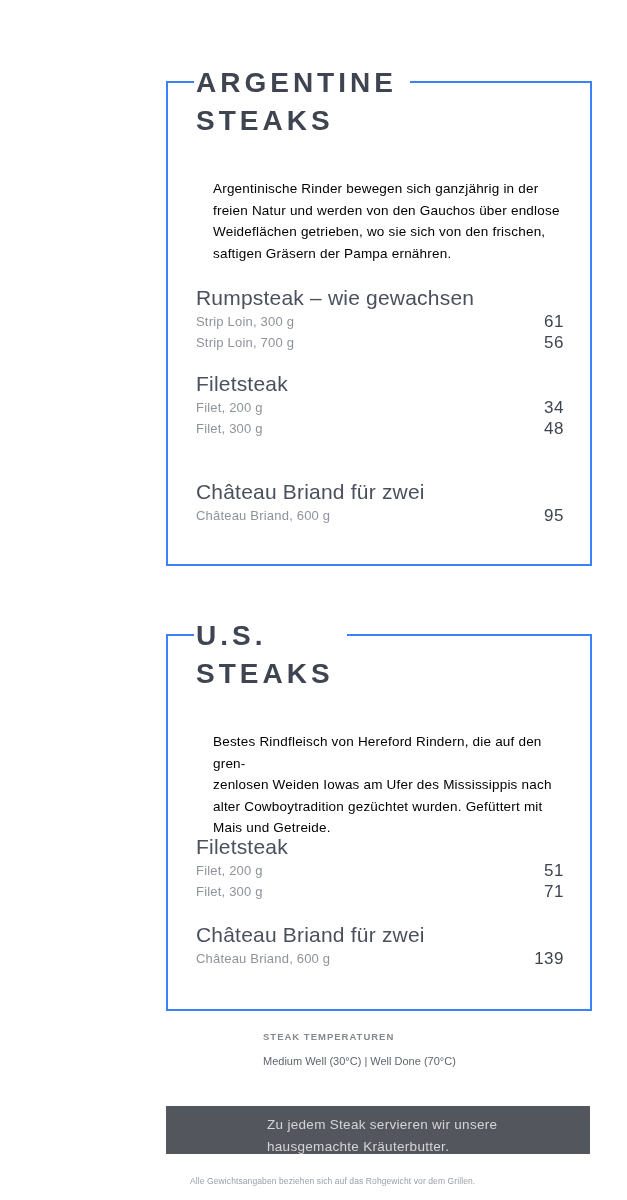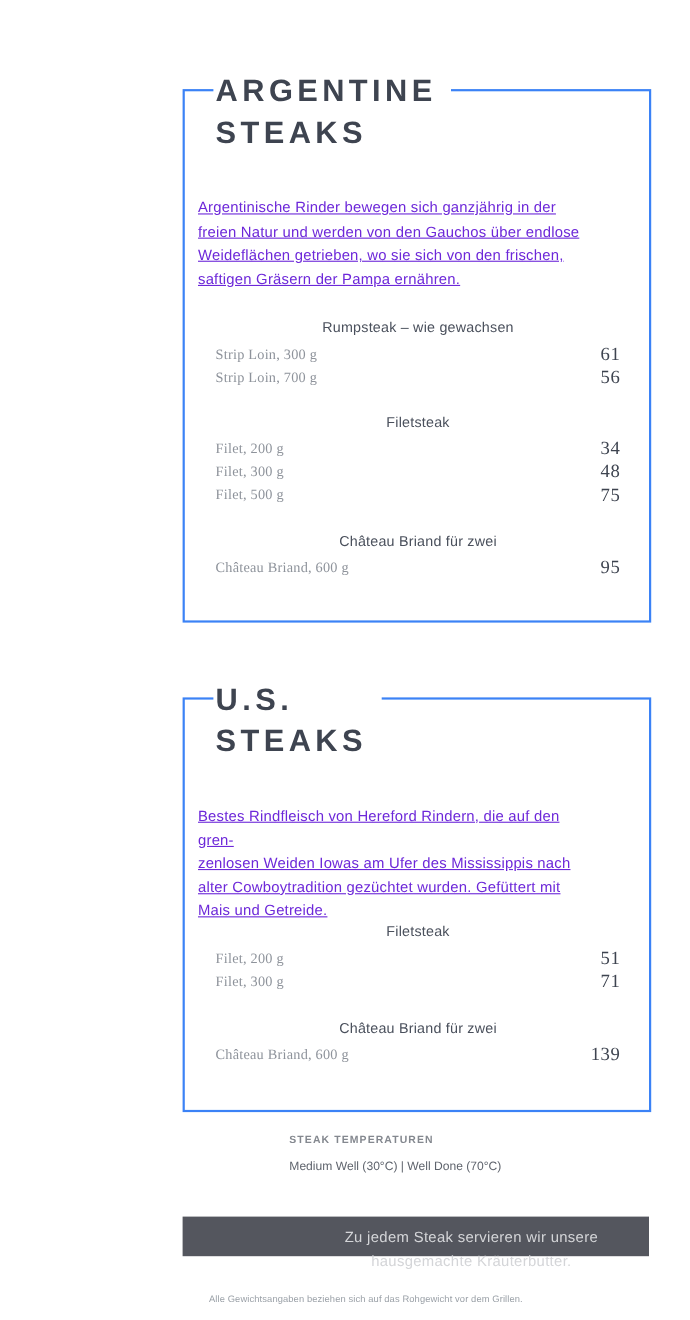--- a/index.html
+++ b/index.html
@@ -12,45 +12,43 @@
   }
   #box-argentine { left:166px; top:81px; width:422px; height:481px; }
   #box-us        { left:166px; top:634px; width:422px; height:373px; }
   .box-title {
     position:absolute; left:26px; top:-19px; display:inline-block;
     background:#ffffff; padding:0 13px 0 2px;
     font-size:28px; font-weight:700; letter-spacing:4px; line-height:38px;
     color:#3e4450; white-space:pre-line;
   }
   .box-desc {
-    position:absolute; left:12px; top:95px; width:362px;
+    position:absolute; left:45px; top:95px; width:362px;
     font-size:13.5px; line-height:21.5px; letter-spacing:0.2px;
-    color:#6d28d9; white-space:pre-line;text-decoration:underline;
+    color:#000000; white-space:pre-line;
   }
   .menu-group { position:absolute; left:28px; width:368px; }
   #a-g0 { top:204px; } #a-g1 { top:290px; } #a-g2 { top:398px; }
   #u-g0 { top:200px; } #u-g1 { top:288px; }
   .group-name {
-    font-size:13px; line-height:22px; margin:0 0 2px 0;
-    color:#4a505c; letter-spacing:0.2px; font-weight:400;text-align:center;
+    font-size:21px; line-height:22px; margin:0 0 2px 0;
+    color:#4a505c; letter-spacing:0.2px; font-weight:400;
   }
   .item-row {
     display:flex; justify-content:space-between; align-items:flex-start;
     line-height:21px;
-    font-family:Liberation Serif, serif;
   }
   .item-label { font-size:13px; color:#8e939b; letter-spacing:0.2px; }
   .item-price { font-size:17px; color:#3e4450; letter-spacing:0.5px; }
   .temps { position:absolute; left:263px; top:1031px; }
   .temps-label { font-size:9.5px; letter-spacing:1px; color:#84888f; margin:0 0 9px 0;font-weight:bold; }
   .temp-line { font-size:11px; color:#5f646d; line-height:20px; }
   .banner {
-    position:absolute; left:166px; top:1106px; width:424px; height:36px;
+    position:absolute; left:166px; top:1106px; width:424px; height:48px;
     background:#54565e;
-    text-align:center;
   }
   .banner-text {
     margin:8px 0 0 101px; font-size:13.5px; line-height:21.5px;
     color:#d4d5d8; letter-spacing:0.3px; white-space:pre-line;
   }
   .weight-note {
     position:absolute; left:190px; top:1176px; width:424px; 
     font-size:8.5px; color:#9aa0a7; letter-spacing:0.1px;
   }
 </style>
@@ -81,24 +79,20 @@
 
     <div class="menu-group" id="a-g1">
       <div class="group-name">Filetsteak</div>
       <div class="item-row">
         <span class="item-label">Filet, 200 g</span>
         <span class="item-price">34</span>
       </div>
       <div class="item-row">
         <span class="item-label">Filet, 300 g</span>
         <span class="item-price">48</span>
-      </div>
-      <div class="item-row">
-        <span class="item-label">Filet, 500 g</span>
-        <span class="item-price">75</span>
       </div>
     </div>
 
     <div class="menu-group" id="a-g2">
       <div class="group-name">Château Briand für zwei</div>
       <div class="item-row">
         <span class="item-label">Château Briand, 600 g</span>
         <span class="item-price">95</span>
       </div>
     </div>

